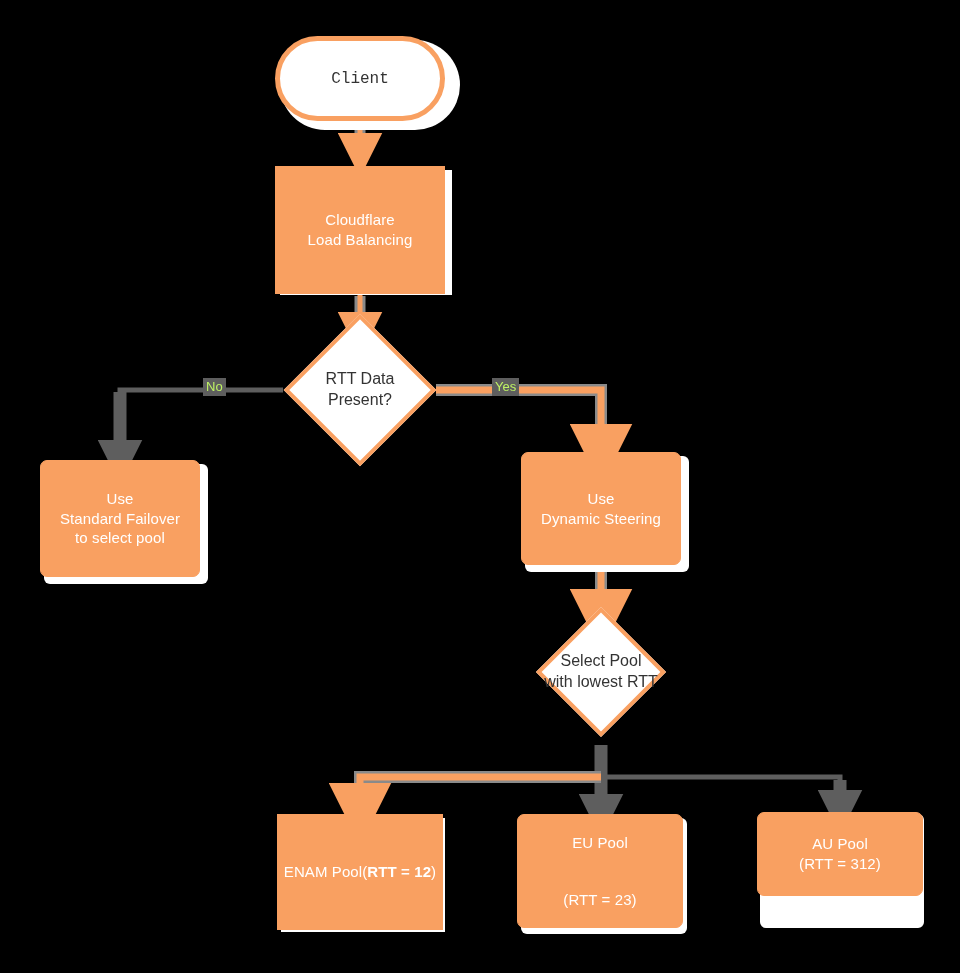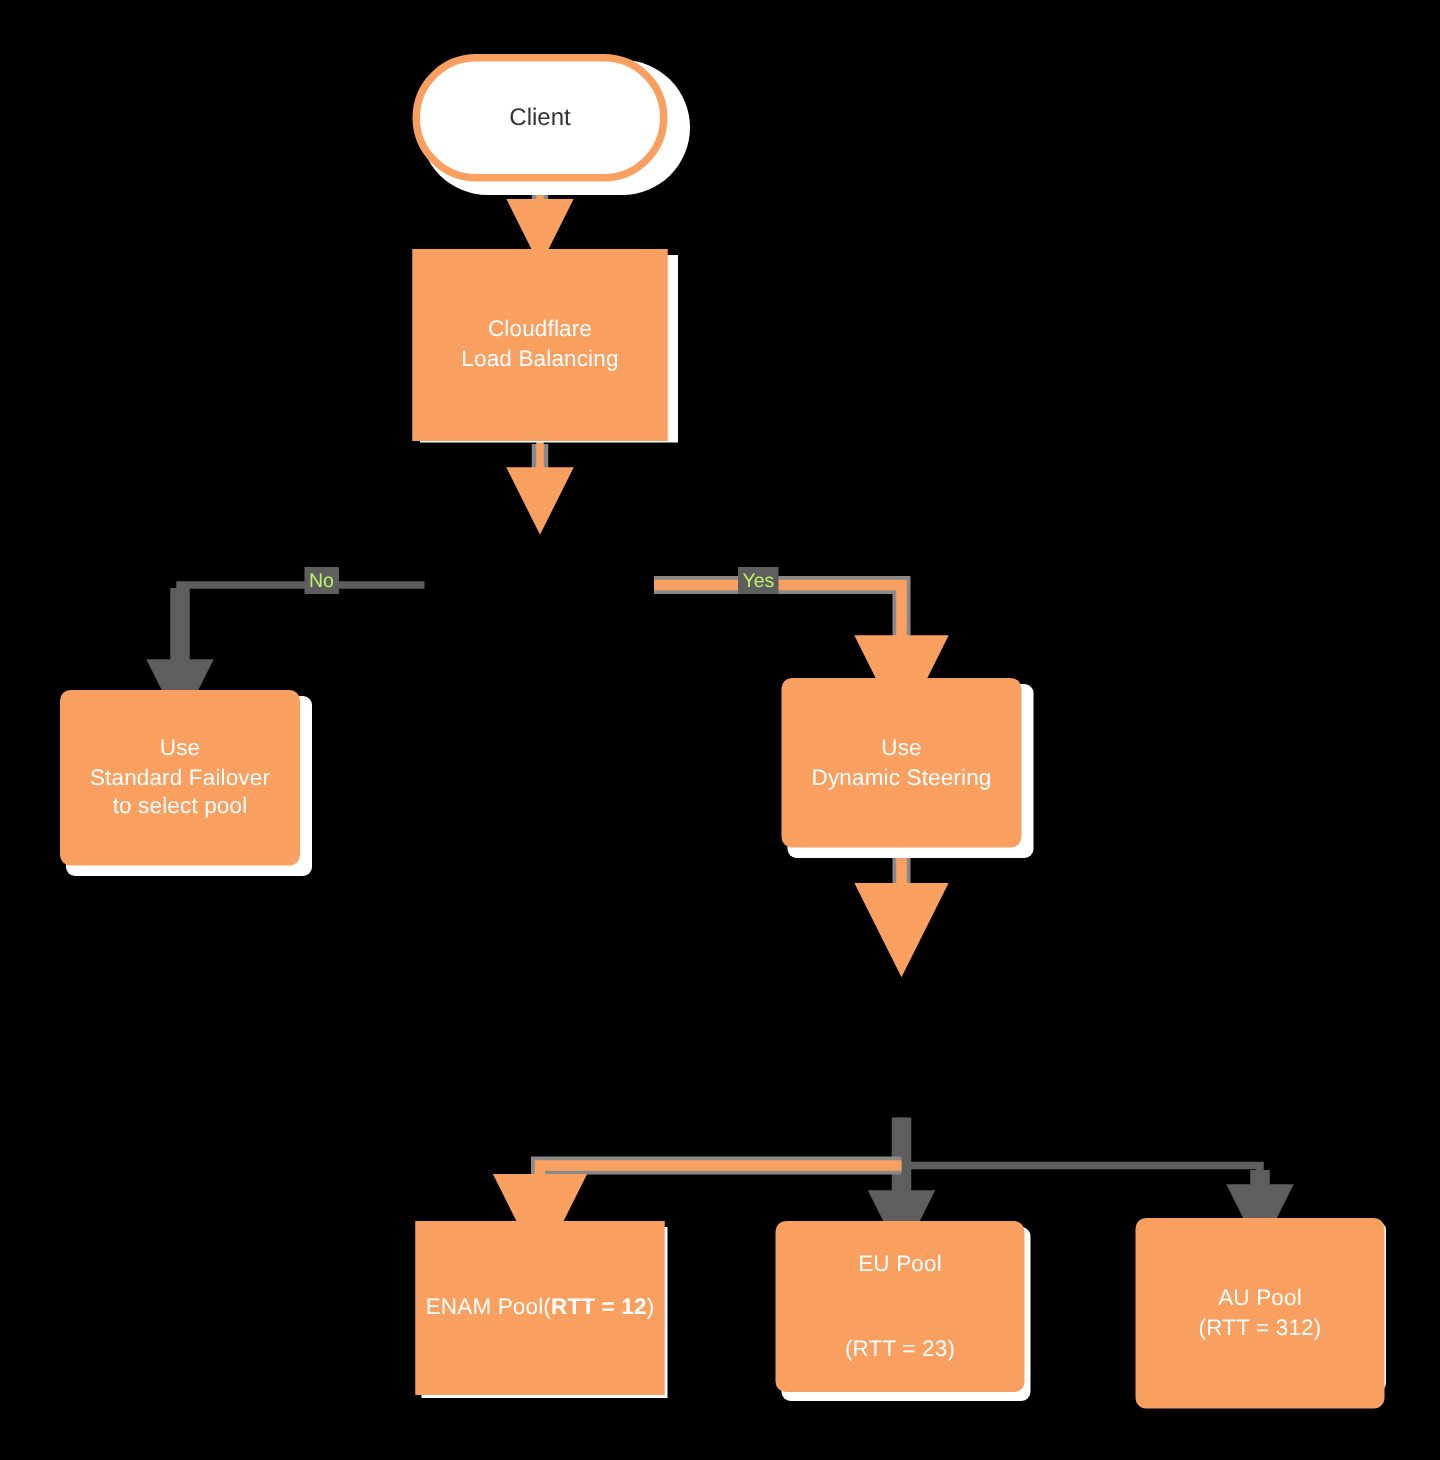--- a/index.html
+++ b/index.html
@@ -98,30 +98,37 @@
       <path d="M840,780 L840,808" stroke="#5e5e5e" stroke-width="13" fill="none"></path>
     </g>
 
     <g>
       <path d="M601,777 L360,777 L360,810" stroke="#8a8a8a" stroke-width="12" fill="none"></path>
       <path d="M601,777 L360,777 L360,814" stroke="#f9a061" stroke-width="7" fill="none" marker-end="url(#ahO)"></path>
     </g>
   </svg>
 
   <div class="panel" style="left:280px;top:40px;width:180px;height:90px;border-radius:60px;"></div>
-  <div class="stadium" style="left:275px;top:36px;width:170px;height:85px;">
+  <div class="stadium" style="left:275px;top:36px;width:170px;height:85px;font-family:Liberation Mono, monospace;">
     <span>Client</span>
   </div>
 
   <div class="panel" style="left:280px;top:170px;width:172px;height:125px;"></div>
   <div class="proc sq" style="left:275px;top:166px;width:170px;height:128px;flex-direction:column;">
     <span>Cloudflare</span>
     <span>Load Balancing</span>
   </div>
 
+  <div class="diamond" style="left:306px;top:336px;width:108px;height:108px;">
+    <div class="shape"></div>
+    <div class="dlabel" style="left:-50px;right:-50px;flex-direction:column;">
+      <span>RTT Data</span>
+      <span>Present?</span>
+    </div>
+  </div>
 
   <div class="elabel" style="left:203px;top:378px;">
     <span>No</span>
   </div>
 
   <div class="elabel onorange" style="left:492px;top:378px;">
     <span>Yes</span>
   </div>
 
   <div class="panel" style="left:44px;top:464px;width:164px;height:120px;border-radius:6px;"></div>
@@ -130,34 +137,41 @@
     <span>Standard Failover</span>
     <span>to select pool</span>
   </div>
 
   <div class="panel" style="left:525px;top:456px;width:164px;height:116px;border-radius:6px;"></div>
   <div class="proc" style="left:521px;top:452px;width:160px;height:113px;flex-direction:column;">
     <span>Use</span>
     <span>Dynamic Steering</span>
   </div>
 
+  <div class="diamond" style="left:555px;top:626px;width:92px;height:92px;">
+    <div class="shape"></div>
+    <div class="dlabel" style="left:-60px;right:-60px;flex-direction:column;">
+      <span>Select Pool</span>
+      <span>with lowest RTT</span>
+    </div>
+  </div>
 
   <div class="panel" style="left:281px;top:818px;width:164px;height:114px;"></div>
   <div class="proc sq" style="left:277px;top:814px;width:166px;height:116px;flex-direction:row;">
     <span>ENAM Pool</span>
     <span>
       <span>(</span><b>RTT = 12</b><span>)</span>
     </span>
   </div>
 
   <div class="panel" style="left:521px;top:818px;width:166px;height:116px;border-radius:6px;"></div>
   <div class="proc" style="left:517px;top:814px;width:166px;height:114px;flex-direction:column;gap:37px;">
     <span>EU Pool</span>
     <span>(RTT = 23)</span>
   </div>
 
   <div class="panel" style="left:760px;top:814px;width:164px;height:114px;border-radius:6px;"></div>
-  <div class="proc" style="left:757px;top:812px;width:166px;height:127px;flex-direction:column;">
+  <div class="proc" style="left:757px;top:812px;width:166px;height:84px;flex-direction:column;">
     <span>AU Pool</span>
     <span>(RTT = 312)</span>
   </div>
 
 </div>
 
 </body></html>

